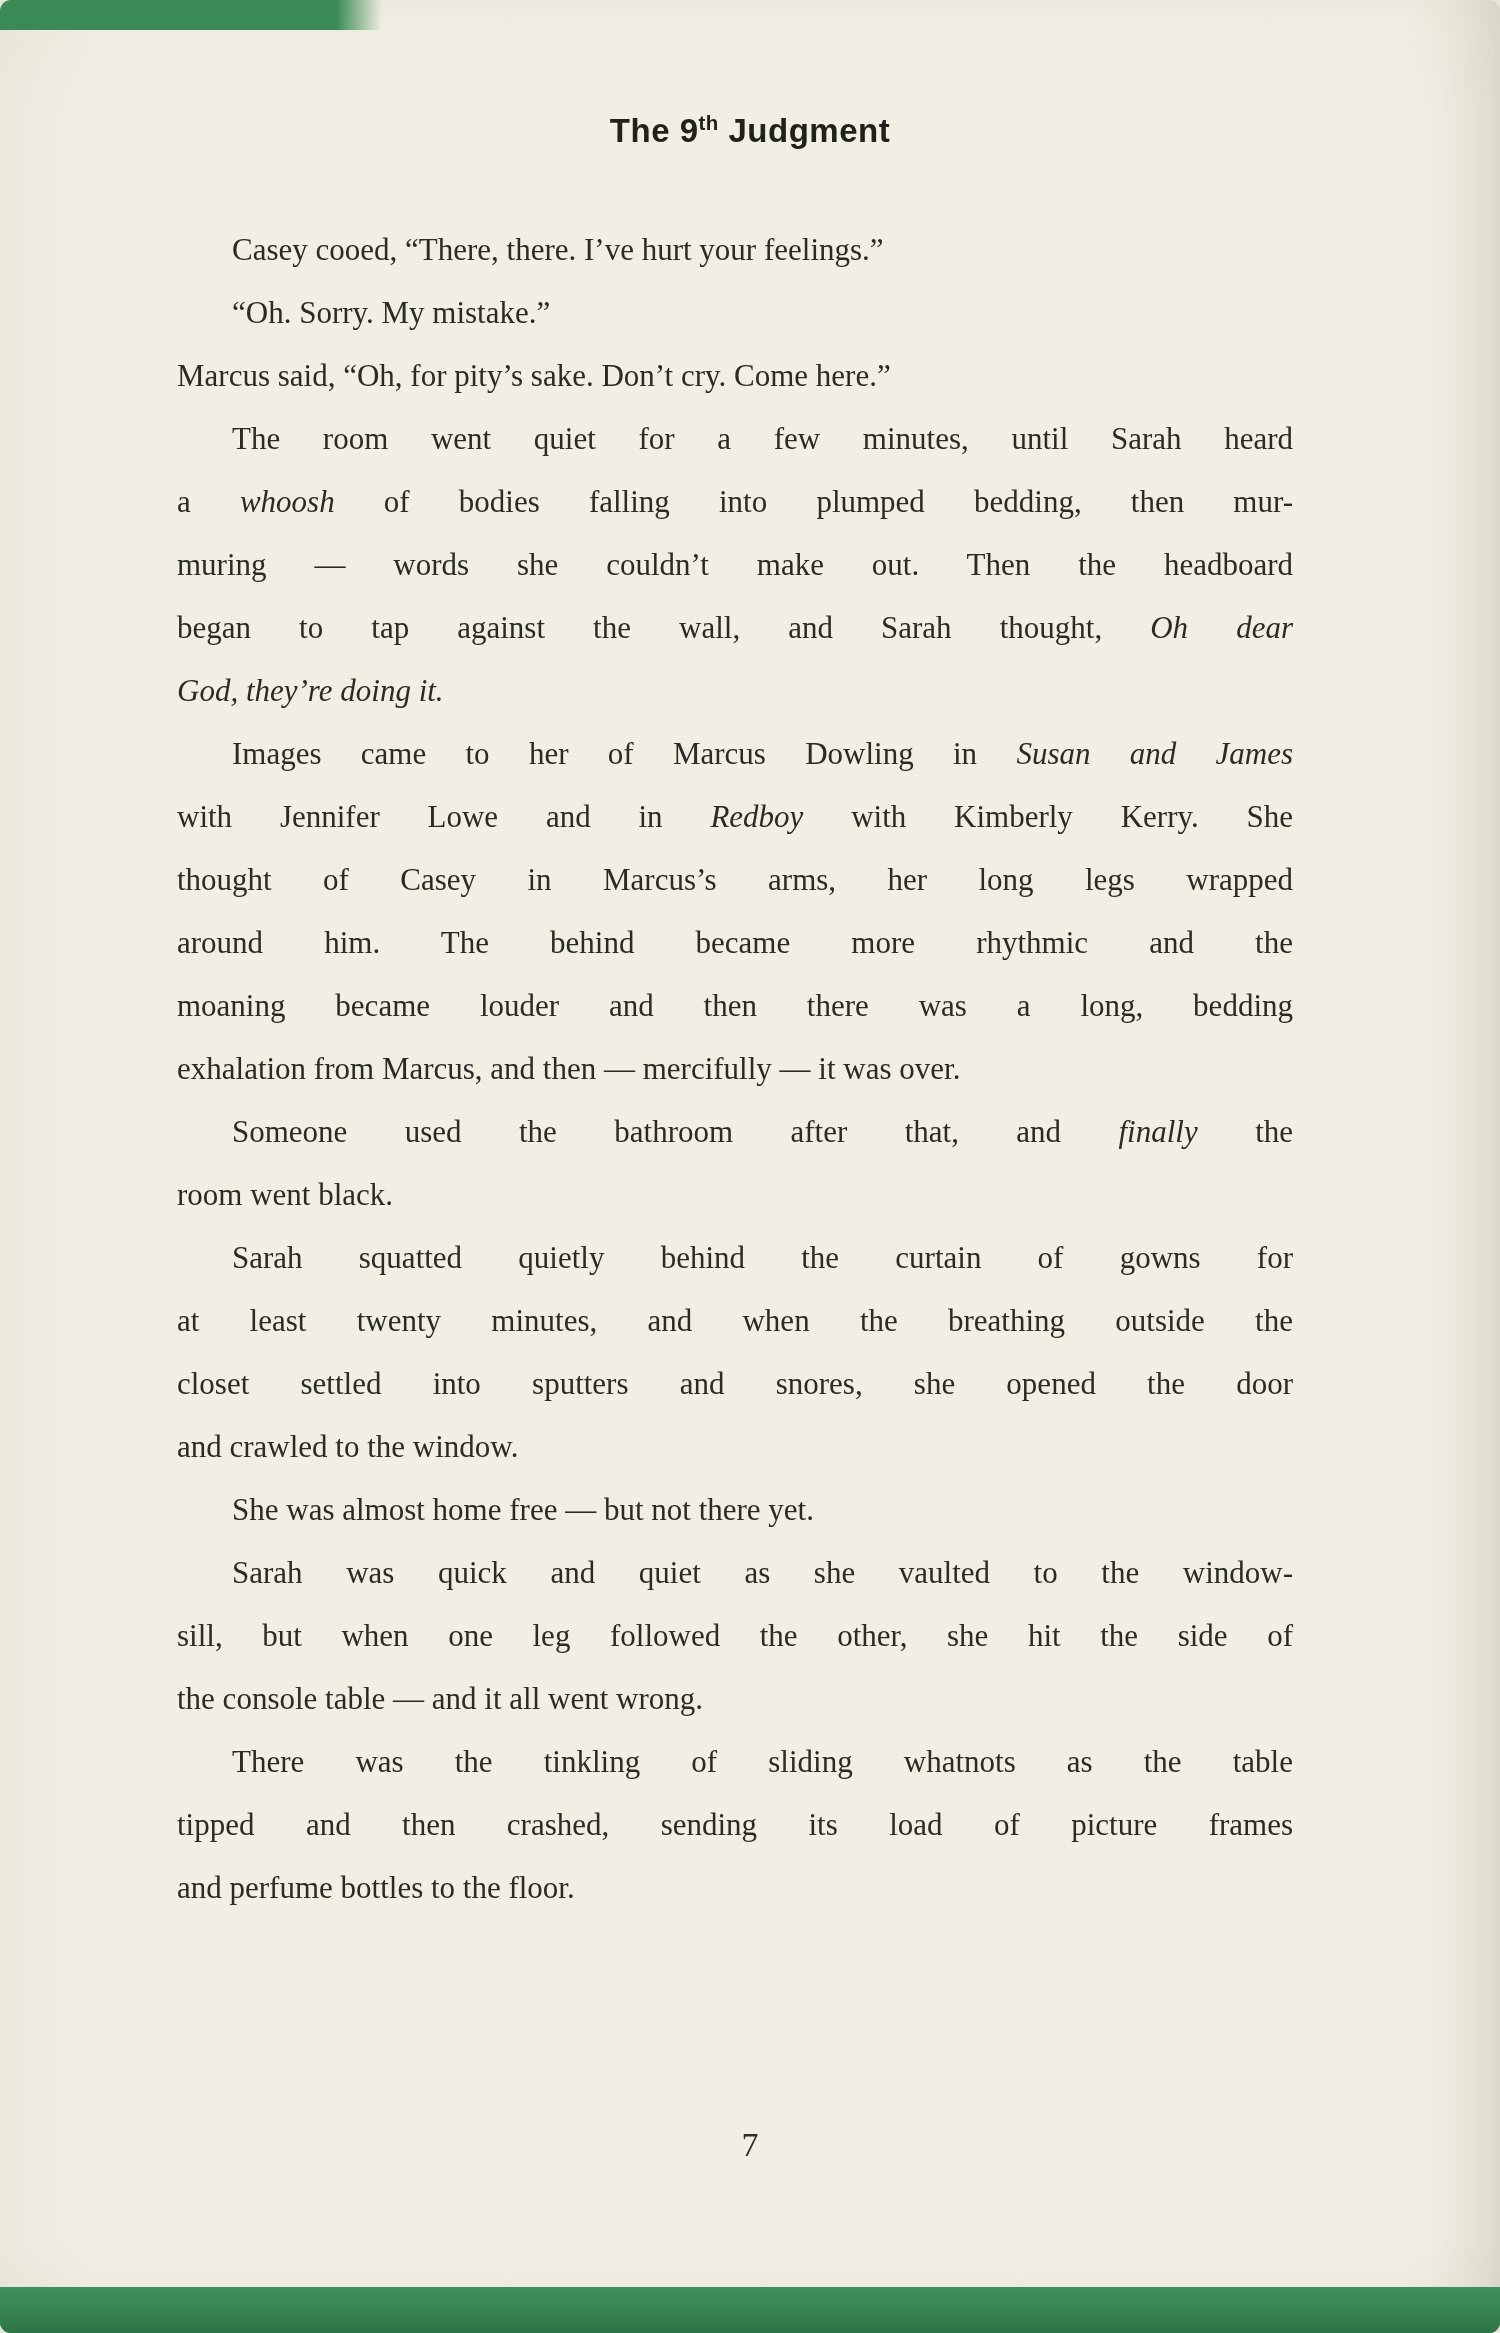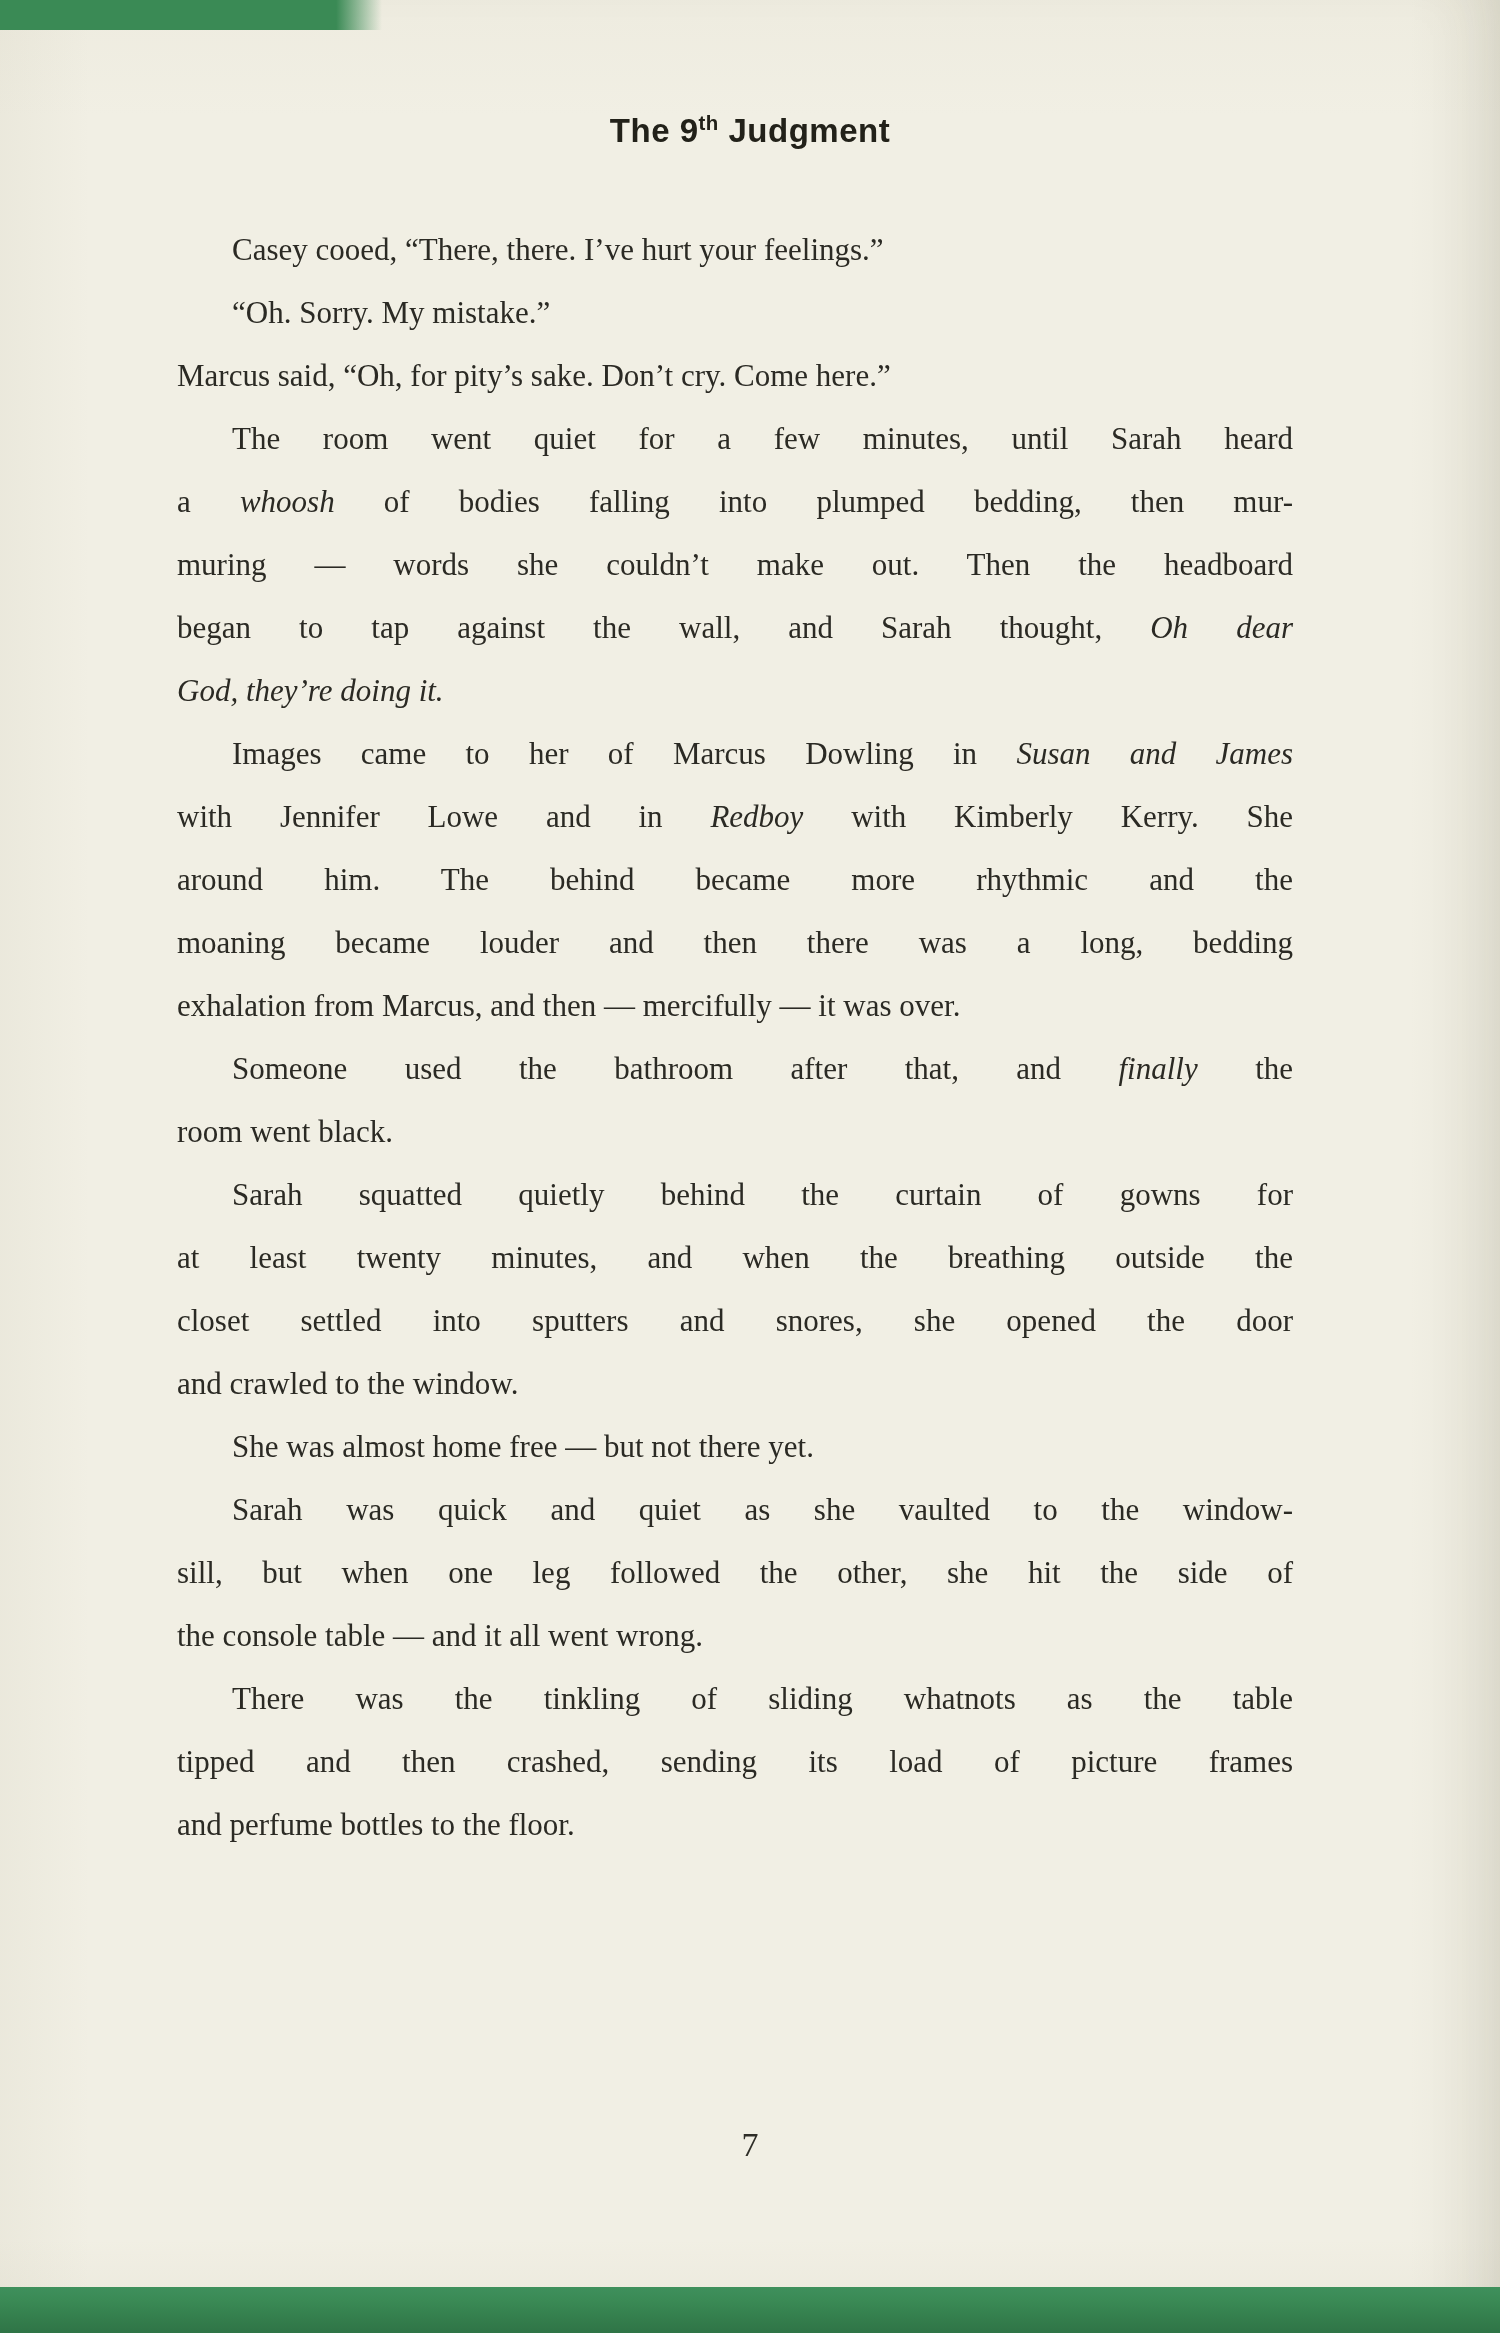--- a/index.html
+++ b/index.html
@@ -14,20 +14,21 @@
     height:2333px;
     margin:0 auto;
     background:var(--paper);
     background-image:
       linear-gradient(90deg, rgba(180,175,150,0.10) 0%, rgba(0,0,0,0) 6%, rgba(0,0,0,0) 94%, rgba(170,165,140,0.12) 100%),
       linear-gradient(180deg, rgba(200,195,170,0.08) 0%, rgba(0,0,0,0) 5%, rgba(0,0,0,0) 96%, rgba(170,165,140,0.10) 100%);
     overflow:hidden;
     box-shadow: inset -50px 0 80px -60px rgba(60,60,40,0.18);
     font-family:"Liberation Serif", serif;
     color:var(--ink);
+    border-radius:11px;
   }
   
   .scan-top-left{
     position:absolute;
     left:0; top:0;
     width:382px; height:30px;
     background:linear-gradient(90deg, var(--scan-green) 0%, var(--scan-green) 88%, rgba(58,138,85,0) 100%);
   }
   .scan-bottom{
     position:absolute;
@@ -107,20 +108,21 @@
       <div class="para">
         <div class="line first">The room went quiet for a few minutes, until Sarah heard</div>
         <div class="line">a <i>whoosh</i> of bodies falling into plumped bedding, then mur-</div>
         <div class="line">muring — words she couldn’t make out. Then the headboard</div>
         <div class="line">began to tap against the wall, and Sarah thought, <i>Oh dear</i></div>
         <div class="line last"><i>God, they’re doing it.</i></div>
       </div>
       <div class="para">
         <div class="line first">Images came to her of Marcus Dowling in <i>Susan and James</i></div>
         <div class="line">with Jennifer Lowe and in <i>Redboy</i> with Kimberly Kerry. She</div>
+        <div class="line">thought of Casey in Marcus’s arms, her long legs wrapped</div>
         <div class="line">around him. The behind became more rhythmic and the</div>
         <div class="line">moaning became louder and then there was a long, bedding</div>
         <div class="line last">exhalation from Marcus, and then — mercifully — it was over.</div>
       </div>
       <div class="para">
         <div class="line first">Someone used the bathroom after that, and <i>finally</i> the</div>
         <div class="line last">room went black.</div>
       </div>
       <div class="para">
         <div class="line first">Sarah squatted quietly behind the curtain of gowns for</div>

